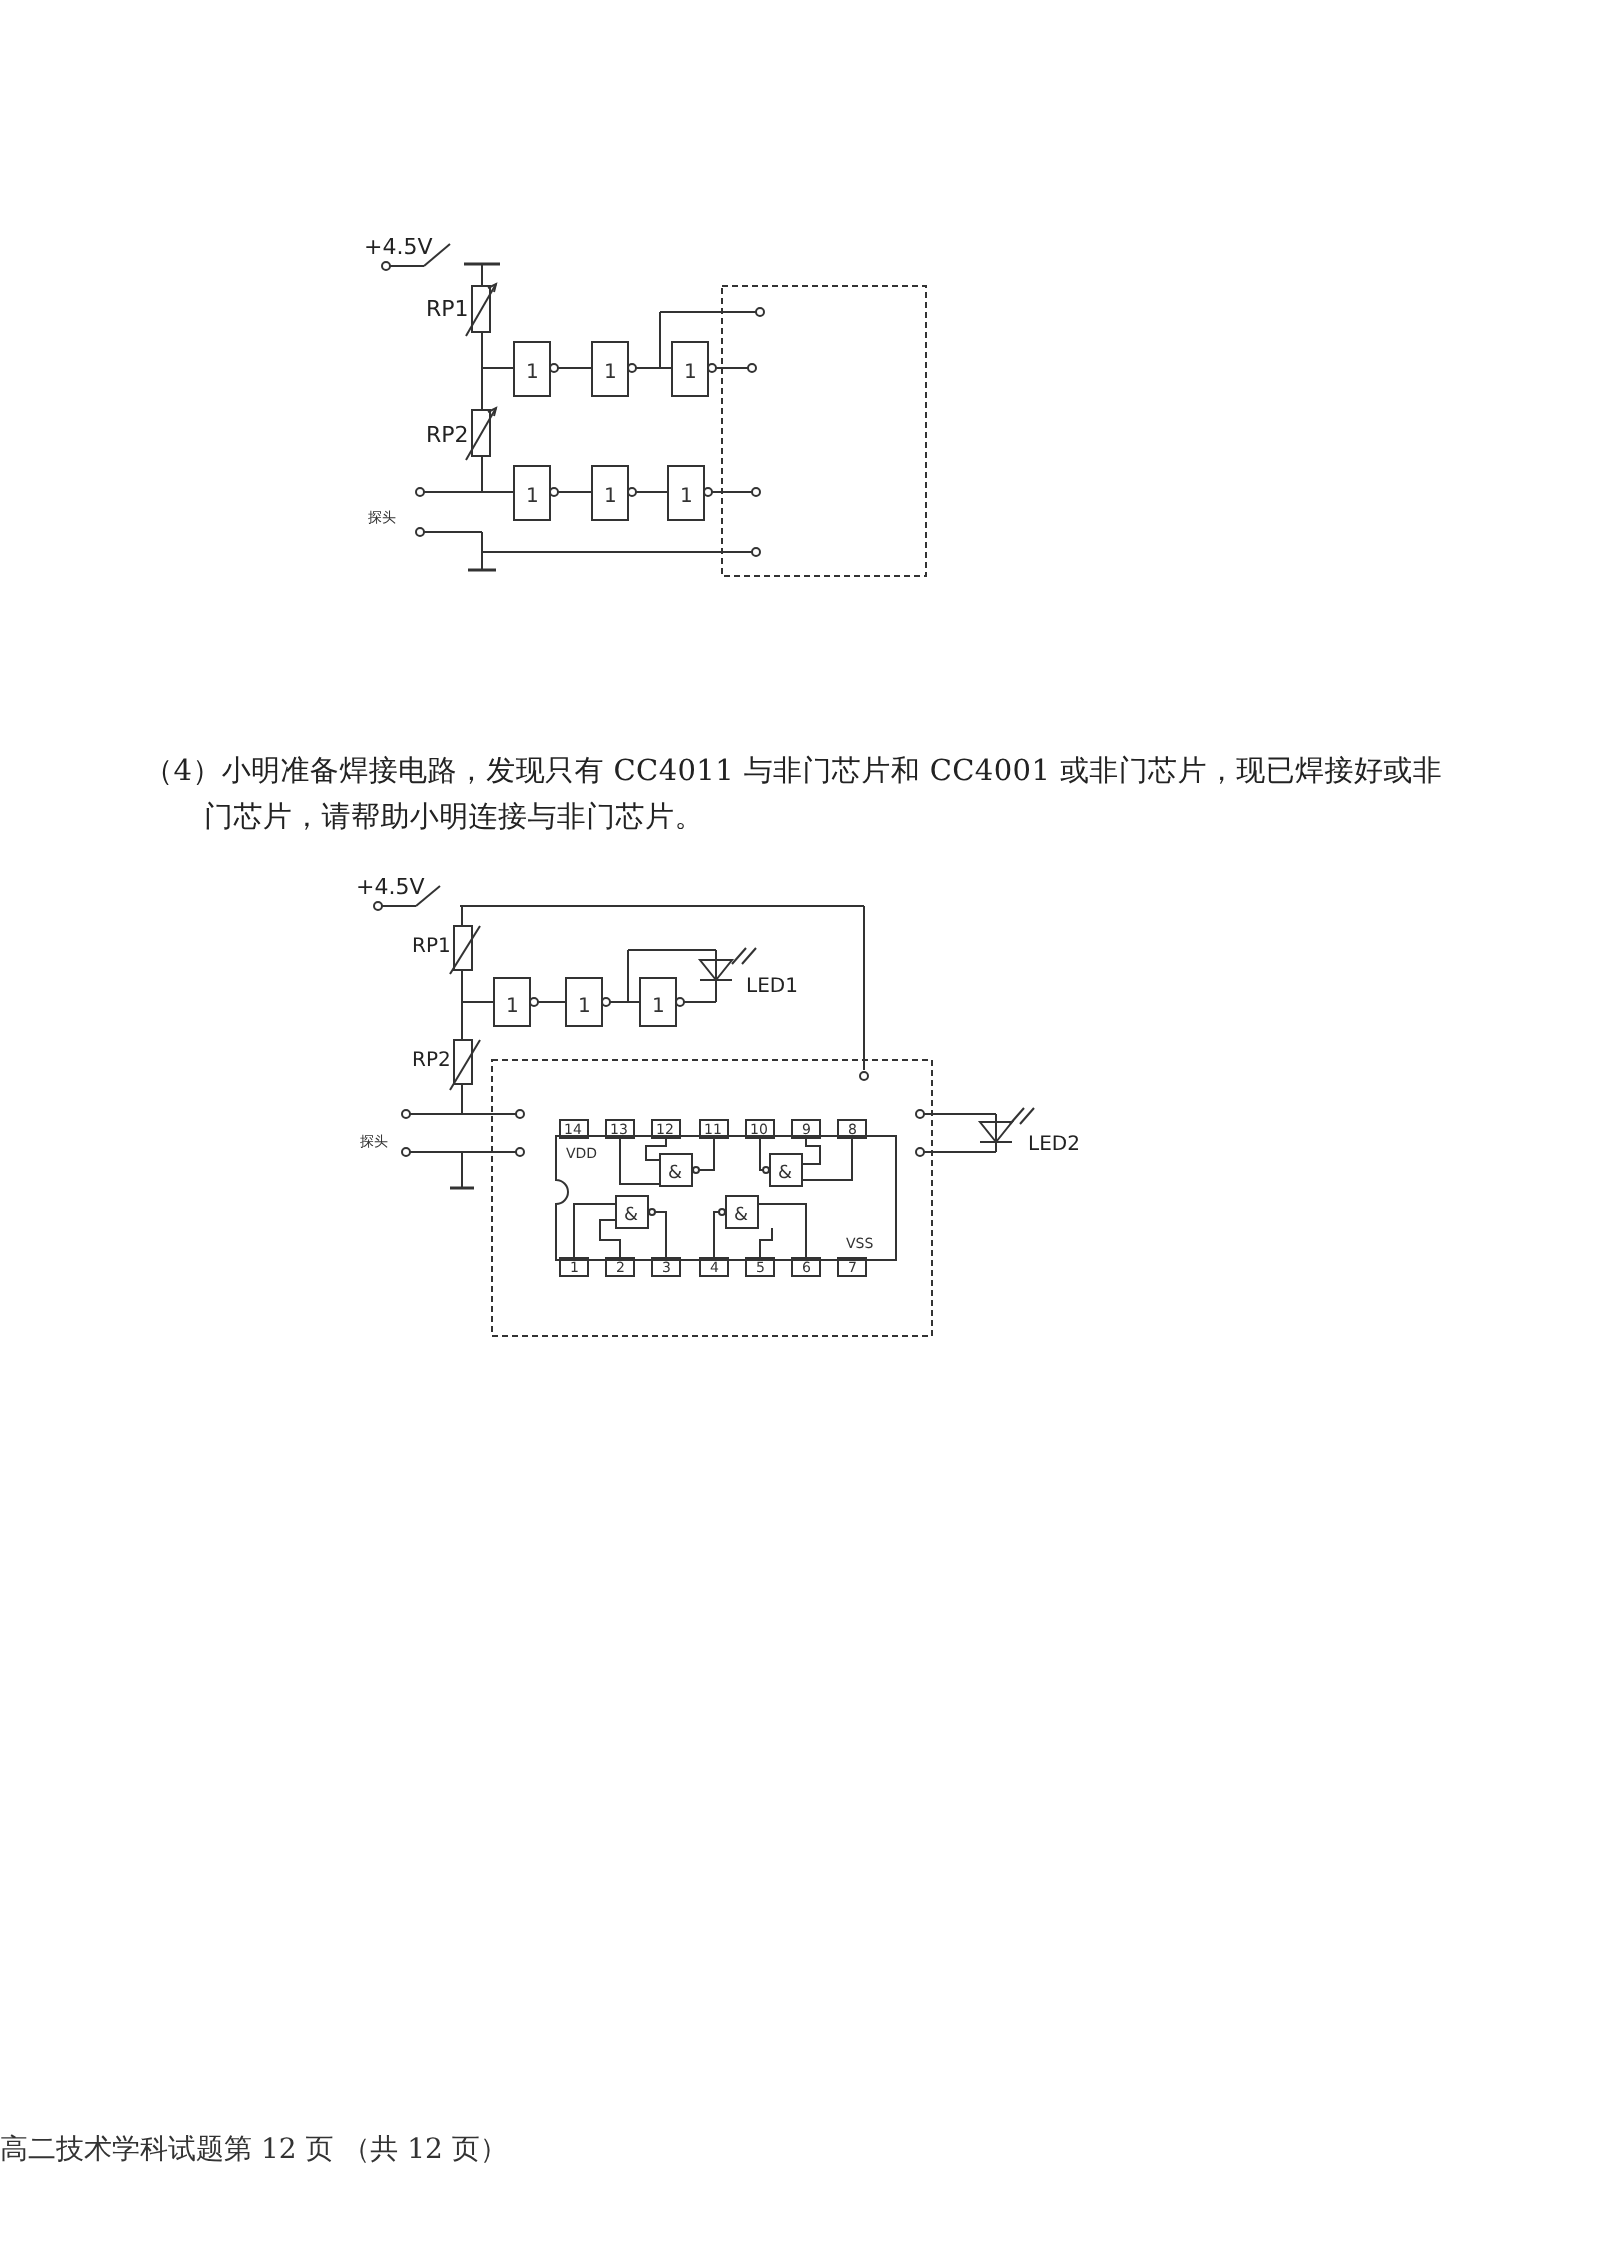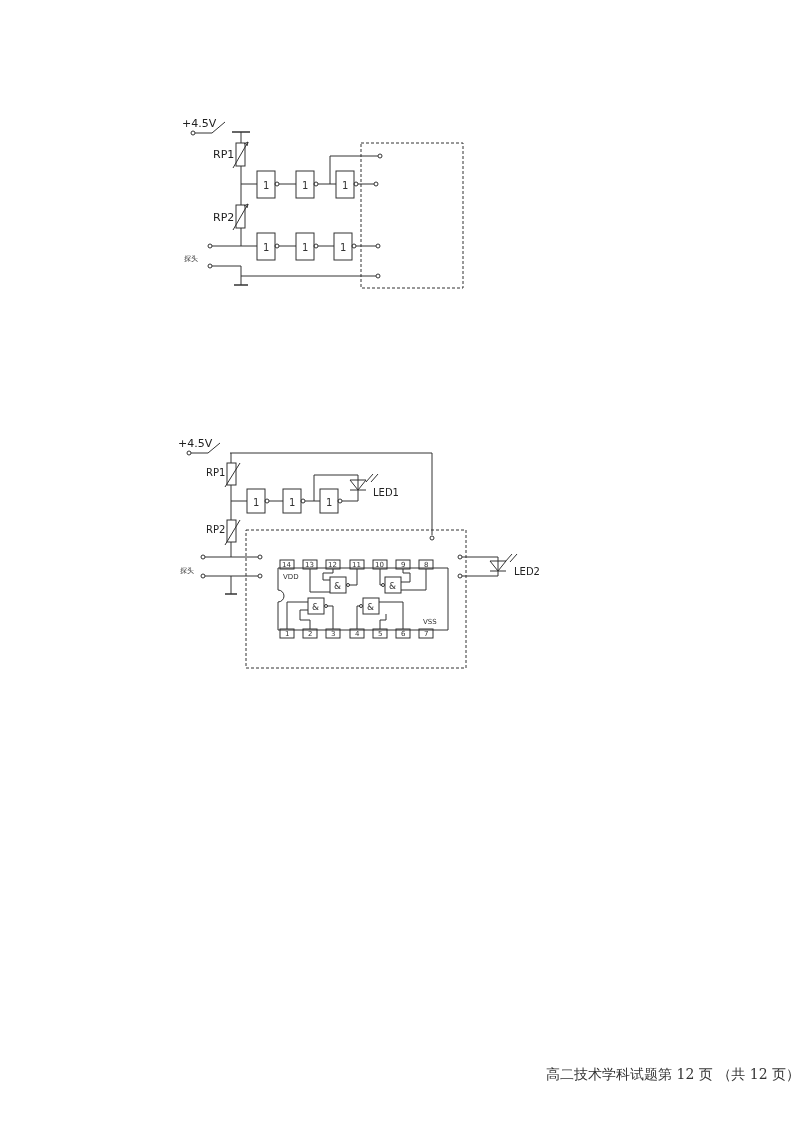--- a/index.html
+++ b/index.html
@@ -7,21 +7,21 @@
          font-family: "DejaVu Serif", "Liberation Serif", serif; color: #222; }
   .page { position: absolute; left: 0; top: 0; width: 800px; height: 1130px; }
   svg text { font-family: "DejaVu Sans", "Liberation Sans", sans-serif; }
   .circuit1 { position: absolute; left: 170px; top: 110px; width: 300px; height: 190px; }
   .circuit2 { position: absolute; left: 170px; top: 430px; width: 380px; height: 250px; }
   .q { position: absolute; left: 72px; font-size: 14.5px; line-height: 23px; width: 680px; letter-spacing: 0.2px; }
   .q3 { top: 305px; }
   .q4 { top: 375px; }
   .indent { padding-left: 30px; display: block; }
   .blank { display: inline-block; width: 50px; border-bottom: 1.5px solid #222; text-align: center; line-height: 16px; }
-  .footer { position: absolute; top: 1066px; left: 0; width: 800px; text-align: right; font-size: 14px; color: #333; }
+  .footer { position: absolute; top: 1066px; left: 0; width: 800px; text-align: left; font-size: 14px; color: #333; }
 </style>
 </head>
 <body>
 
 <div class="page">
 
   <svg class="circuit1" viewBox="0 0 300 190" stroke="#333" fill="none" stroke-width="1">
 
     <text x="12" y="17" font-size="11" fill="#222" stroke="none">+4.5V</text>
     <circle cx="23" cy="23" r="2"></circle>
@@ -81,20 +81,24 @@
     <line x1="42" y1="156" x2="71" y2="156"></line>
     <line x1="71" y1="156" x2="71" y2="175"></line>
     <line x1="71" y1="166" x2="206" y2="166"></line>
     <circle cx="208" cy="166" r="2"></circle>
     <line x1="64" y1="175" x2="78" y2="175" stroke-width="1.5"></line>
 
     <rect x="191" y="33" width="102" height="145" stroke-dasharray="3,2"></rect>
   </svg>
 
 
+  <div class="q q4">
+    <span>（4）小明准备焊接电路，发现只有 CC4011 与非门芯片和 CC4001 或非门芯片，现已焊接好或非</span>
+    <span class="indent">门芯片，请帮助小明连接与非门芯片。</span>
+  </div>
 
   <svg class="circuit2" viewBox="0 0 380 250" stroke="#333" fill="none" stroke-width="1">
     <text x="8" y="17" font-size="11" fill="#222" stroke="none">+4.5V</text>
     <circle cx="19" cy="23" r="2"></circle>
     <line x1="21" y1="23" x2="38" y2="23"></line>
     <line x1="38" y1="23" x2="50" y2="13"></line>
     <line x1="60" y1="23" x2="262" y2="23"></line>
     <line x1="262" y1="23" x2="262" y2="105"></line>
     <circle cx="262" cy="108" r="2"></circle>
 

